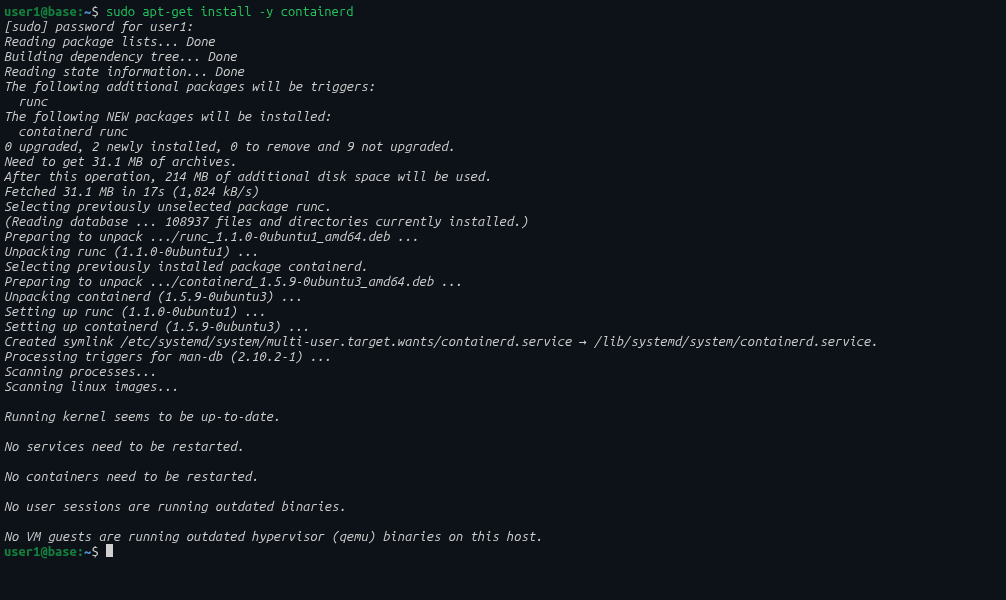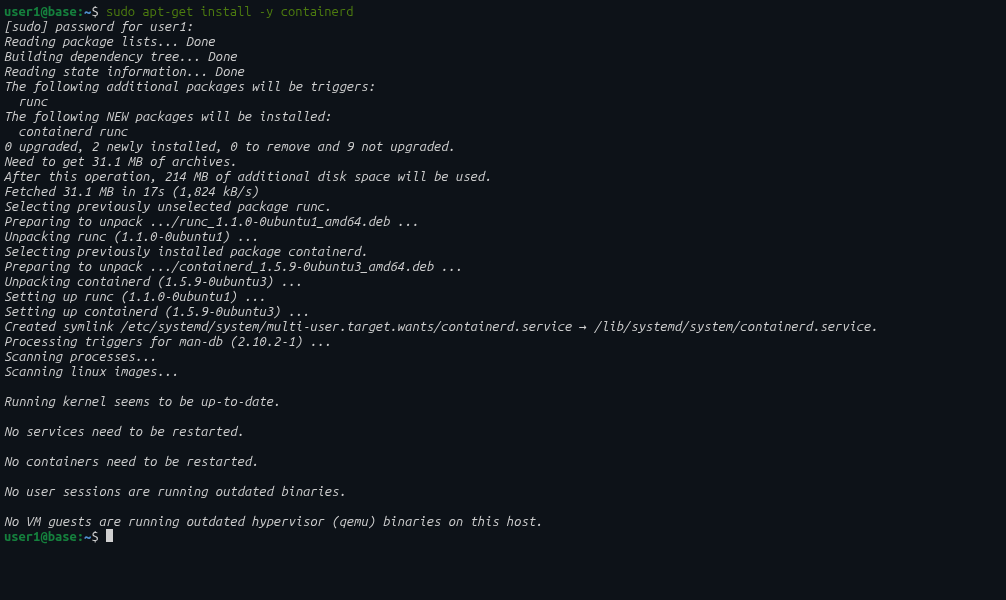--- a/index.html
+++ b/index.html
@@ -26,21 +26,21 @@
       font-weight: bold;
     }
     .prompt-path {
       color: #5090d0;
       font-weight: bold;
     }
     .prompt-dollar {
       color: #d0d0d0;
     }
     .command {
-      color: #4d7c0f;
+      color: #22c55e;
     }
     .output {
       color: #d0d0d0;
       font-style: italic;
     }
     .cursor {
       display: inline-block;
       width: 7px;
       height: 13px;
       background-color: #d0d0d0;
@@ -60,20 +60,21 @@
       <div class="line output">Reading state information... Done</div>
       <div class="line output">The following additional packages will be triggers:</div>
       <div class="line output">  runc</div>
       <div class="line output">The following NEW packages will be installed:</div>
       <div class="line output">  containerd runc</div>
       <div class="line output">0 upgraded, 2 newly installed, 0 to remove and 9 not upgraded.</div>
       <div class="line output">Need to get 31.1 MB of archives.</div>
       <div class="line output">After this operation, 214 MB of additional disk space will be used.</div>
       <div class="line output">Fetched 31.1 MB in 17s (1,824 kB/s)</div>
       <div class="line output">Selecting previously unselected package runc.</div>
+      <div class="line output">(Reading database ... 108937 files and directories currently installed.)</div>
       <div class="line output">Preparing to unpack .../runc_1.1.0-0ubuntu1_amd64.deb ...</div>
       <div class="line output">Unpacking runc (1.1.0-0ubuntu1) ...</div>
       <div class="line output">Selecting previously installed package containerd.</div>
       <div class="line output">Preparing to unpack .../containerd_1.5.9-0ubuntu3_amd64.deb ...</div>
       <div class="line output">Unpacking containerd (1.5.9-0ubuntu3) ...</div>
       <div class="line output">Setting up runc (1.1.0-0ubuntu1) ...</div>
       <div class="line output">Setting up containerd (1.5.9-0ubuntu3) ...</div>
       <div class="line output">Created symlink /etc/systemd/system/multi-user.target.wants/containerd.service → /lib/systemd/system/containerd.service.</div>
       <div class="line output">Processing triggers for man-db (2.10.2-1) ...</div>
       <div class="line output">Scanning processes...</div>

